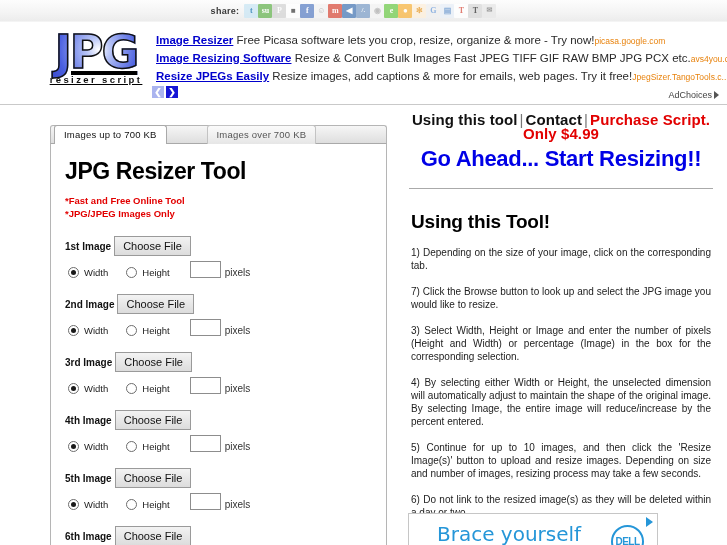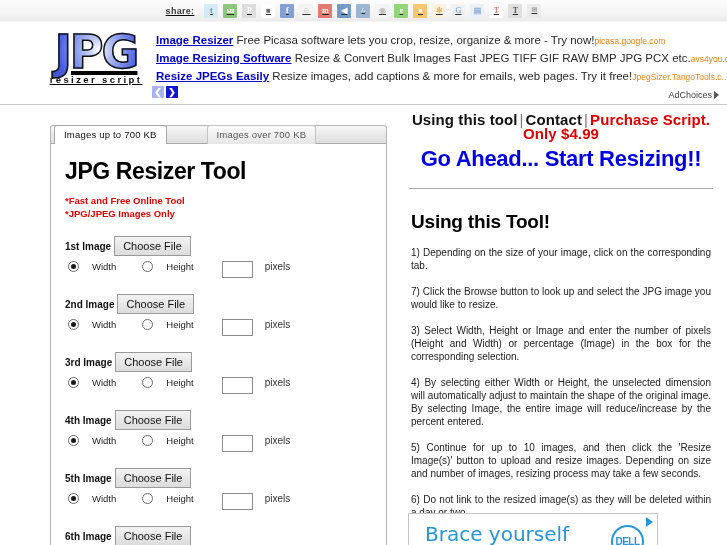--- a/index.html
+++ b/index.html
@@ -18,23 +18,21 @@
     border-bottom: 1px solid #d9d9d9;
     display: flex;
     align-items: center;
     justify-content: center;
     gap: 0px;
     position: relative;
   }
   .sharebar-inner {
     display: flex;
     align-items: center;
-    gap: 5px;
     margin-left: -20px;
-    text-decoration: underline;
   }
   .share-label {
     font-size: 9px;
     font-weight: bold;
     color: #3b3b3b;
     letter-spacing: 0.3px;
     margin-right: 5px;
   }
   .share-ico {
     width: 14px; height: 14px;
@@ -221,22 +219,22 @@
     padding: 2px 8px;
     background: linear-gradient(to bottom,#f3f3f3,#dcdcdc);
     border: 1px solid #9a9a9a;
     border-radius: 0;
     color: #111;
     cursor: pointer;
     line-height: 14px;
   }
   .imgrow-opts {
     display: flex;
-    align-items: flex-start;
-    gap: 8px;
+    align-items: flex-end;
+    gap: 0;
     margin-top: 5px;
     padding-left: 3px;
   }
   .radio {
     width: 11px; height: 11px;
     border-radius: 50%;
     border: 1px solid #6d6d6d;
     background: #fff;
     display: inline-block;
     position: relative;
@@ -317,21 +315,21 @@
   }
   .dell-ad {
     position: absolute;
     left: 3px; top: 400px;
     width: 250px; height: 55px;
     border: 1px solid #c6c6c6;
     background: #fff;
     overflow: hidden;
   }
   .dell-txt {
-    position: absolute; left: 16px; top: 9px;
+    position: absolute; left: 28px; top: 9px;
   }
   .dell-h {
     font-size: 20px;
     color: #2596d8;
     line-height: 23px;
     font-family: "DejaVu Sans", sans-serif;
   }
   .dell-logo {
     position: absolute;
     right: 13px; top: 11px;

